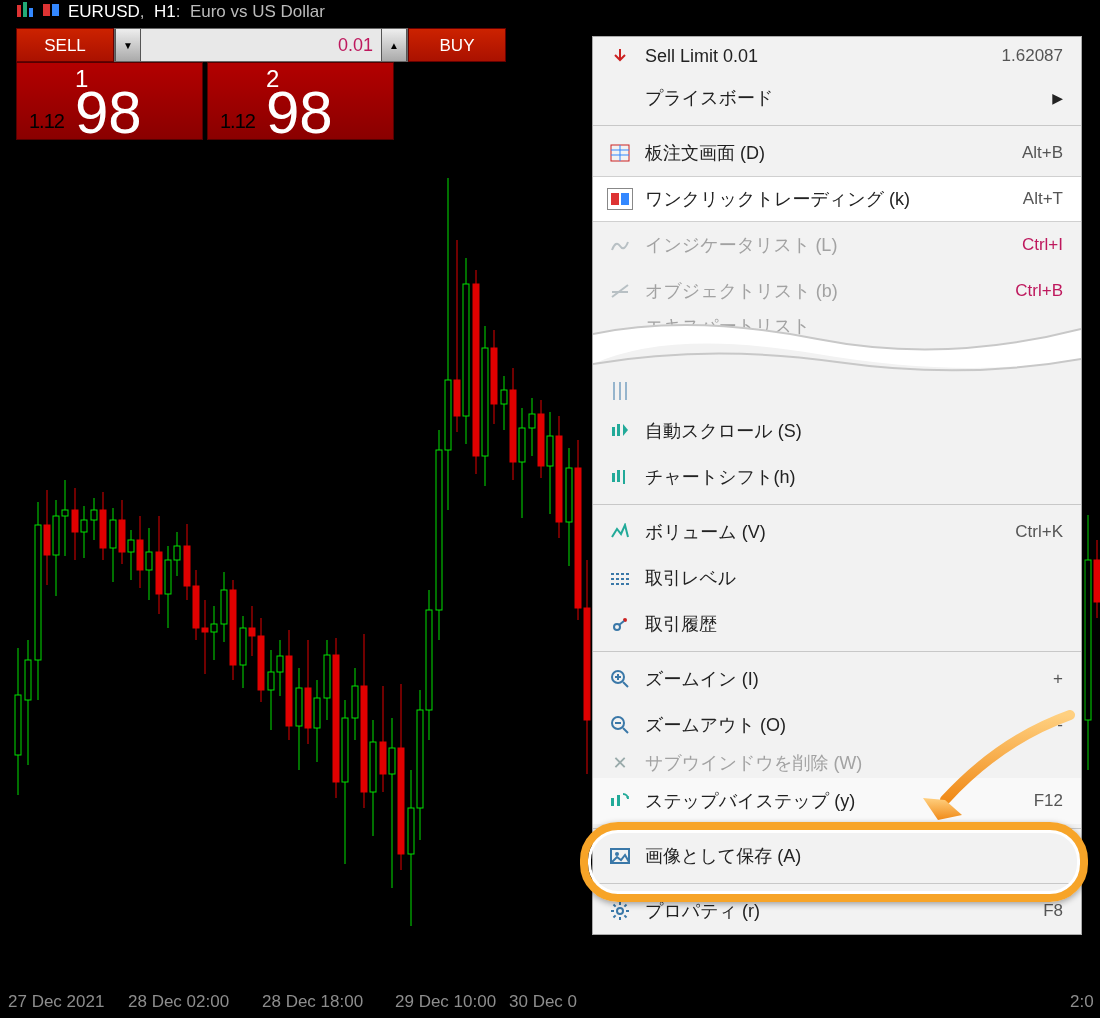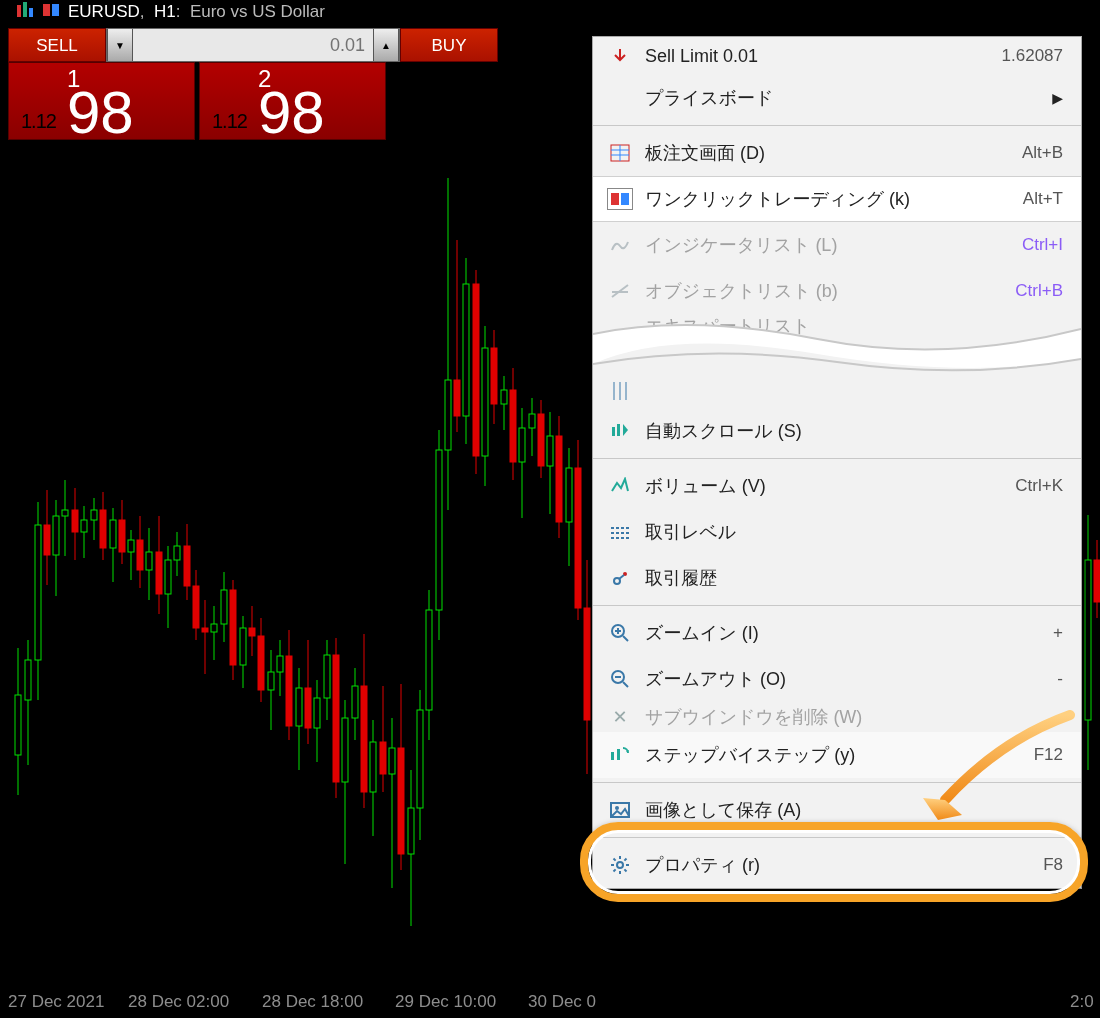--- a/index.html
+++ b/index.html
@@ -13,42 +13,42 @@
   .title-bar {
     position: absolute; top: 0; left: 0; right: 0; height: 24px;
     display: flex; align-items: center; gap: 8px; padding-left: 16px;
     color: #bbb; font-size: 17px;
   }
   .title-bar svg { width: 18px; height: 18px; }
   .title-text b { color: #fff; font-weight: 500; }
 
   
   .trade-panel {
-    position: absolute; top: 28px; left: 8px;
+    position: absolute; top: 28px; left: 16px;
     width: 378px;
   }
   .trade-top {
     display: flex; align-items: stretch; height: 34px;
   }
   .sell-btn, .buy-btn {
     flex: 0 0 98px; background: linear-gradient(#c20,#a10);
     color: #fff; font-size: 17px; text-align: center; line-height: 34px;
     border: 1px solid #600;
   }
   .vol-wrap {
     flex: 1; display: flex; align-items: stretch;
     border: 1px solid #666; background: #1a1a1a;
   }
   .vol-spin {
     width: 26px; display: flex; align-items: center; justify-content: center;
     background: linear-gradient(#eee,#aaa); color: #000; font-size: 10px;
     border-left:1px solid #555;border-right:1px solid #555;
   }
   .vol-input {
-    flex: 1; background: #e8e8e8; color: #737373; border: none;
+    flex: 1; background: #e8e8e8; color: #be185d; border: none;
     text-align: right; font-size: 18px; padding-right: 8px;
   }
   .trade-prices {
     display: flex; height: 78px;
   }
   .price-box {
     flex: 1; background: linear-gradient(#b30000,#8a0000);
     border: 1px solid #500; position: relative; overflow: hidden;
   }
   .price-box + .price-box { margin-left: 4px; }
@@ -88,21 +88,21 @@
   .ctx-ico { width: 30px; display: flex; align-items: center; justify-content: center; color: #5f8ab3; }
   .ctx-ico.red { color: #cc2222; }
   .ctx-ico.teal { color: #2a9; }
   .ctx-ico.gray { color: #9aa; }
   .ctx-ico.whitebox { width:26px; height:22px; background:#fff; border:1px solid #888; margin:0 2px;}
   .ctx-label { flex: 1; padding-left: 10px; }
   .ctx-short { color: #555; font-size: 17px; }
   .ctx-arrow { color:#222; font-size:14px;}
   .ctx-sep { height: 1px; background: #c8c8c8; margin: 4px 0; }
   .ctx-item.disabled { color: #a2a2a2; }
-  .ctx-item.disabled .ctx-short { color:#8b5cf6; }
+  .ctx-item.disabled .ctx-short { color:#be185d; }
   .ctx-item.active { background: #fff; border:1px solid #d0d0d0; border-left:none; border-right:none;}
 
   
   .wave-mask {
     position:relative; height:60px; overflow:hidden;
   }
   .wave-mask svg { position:absolute; width:100%; height:100%; }
 
   
   .highlight-box {
@@ -289,21 +289,21 @@
     <rect x="1085" y="560" width="6" height="160" fill="#000" stroke="#00e000"></rect>
     <line x1="1097" x2="1097" y1="540" y2="618" stroke="#e00000" stroke-width="1"></line>
     <rect x="1094" y="560" width="6" height="42" fill="#e00000" stroke="#e00000"></rect>
   </svg>
 
 <div class="axis-labels" id="axis-labels">
     <span style="left: 8px;">27 Dec 2021</span>
     <span style="left: 128px; margin-top: 10px;">28 Dec 02:00</span>
     <span style="left: 262px;">28 Dec 18:00</span>
     <span style="left: 395px;">29 Dec 10:00</span>
-    <span style="left: 528px;">30 Dec 0</span>
+    <span style="left: 509px;">30 Dec 0</span>
     <span style="left: 1070px;">2:0</span>
   </div>
 
 <div class="ctx">
   <div class="ctx-item small">
     <span class="ctx-ico red">
       <svg width="18" height="18" viewBox="0 0 18 18">
           <path d="M9 2v11M4 8l5 5 5-5" stroke="#cc2222" stroke-width="2" fill="none"></path>
         </svg>
     </span>
@@ -387,20 +387,30 @@
   <div class="ctx-item">
     <span class="ctx-ico teal">
       <svg width="20" height="18" viewBox="0 0 20 18">
           <rect x="2" y="5" width="3" height="9" fill="#2a9"></rect>
           <rect x="7" y="2" width="3" height="12" fill="#2a9"></rect>
           <path d="M13 2v12l5-6z" fill="#2a9"></path>
         </svg>
     </span>
     <span class="ctx-label">自動スクロール (S)</span>
   </div>
+  <div class="ctx-item">
+    <span class="ctx-ico teal">
+      <svg width="20" height="18" viewBox="0 0 20 18">
+          <rect x="2" y="5" width="3" height="9" fill="#2a9"></rect>
+          <rect x="7" y="2" width="3" height="12" fill="#2a9"></rect>
+          <line x1="14" y1="2" x2="14" y2="16" stroke="#2a9" stroke-width="2"></line>
+        </svg>
+    </span>
+    <span class="ctx-label">チャートシフト(h)</span>
+  </div>
   <div class="ctx-sep"></div>
 
   <div class="ctx-item">
     <span class="ctx-ico teal">
       <svg width="20" height="18" viewBox="0 0 20 18">
           <path d="M2 14l5-8 4 5 4-9 3 12" stroke="#2a9" stroke-width="2" fill="none"></path>
         </svg>
     </span>
     <span class="ctx-label">ボリューム (V)</span>
     <span class="ctx-short">Ctrl+K</span>

